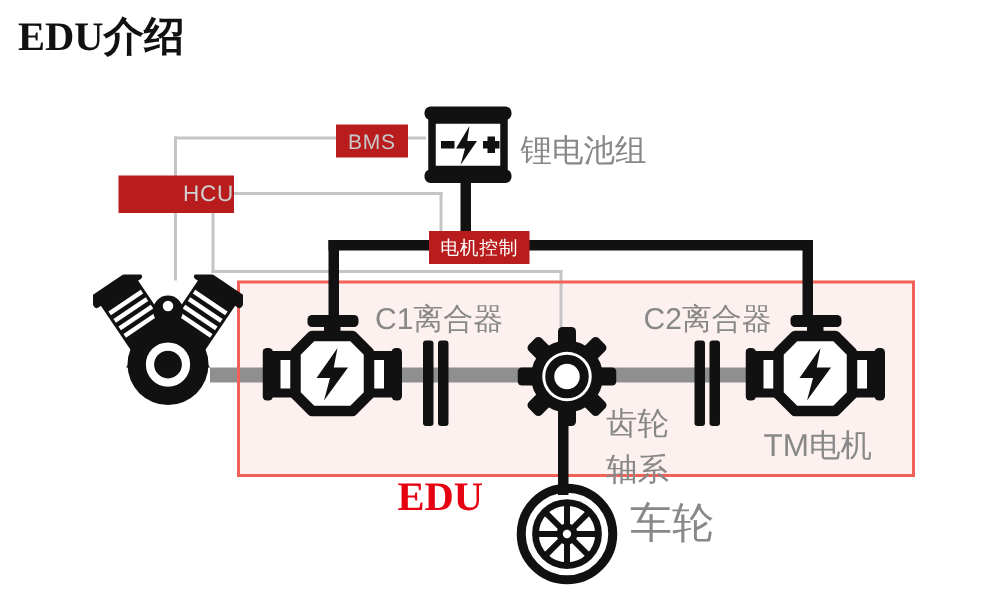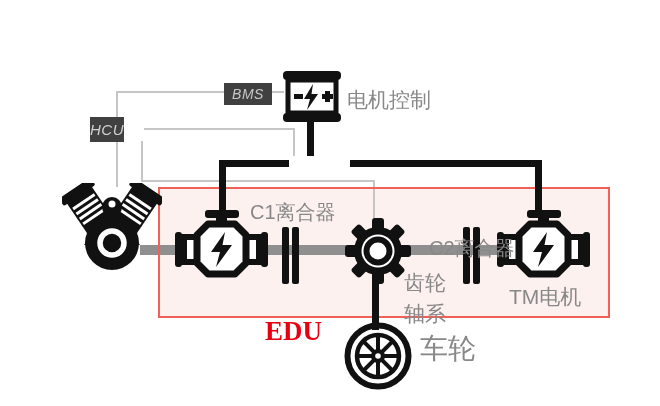--- a/index.html
+++ b/index.html
@@ -2,39 +2,40 @@
 <html><head>
 <meta charset="utf-8">
 <style>
   html,body{margin:0;padding:0;background:#fff;}
   #stage{position:relative;width:660px;height:406px;background:#fff;overflow:hidden;
          font-family:"Liberation Sans",sans-serif;}
   .abs{position:absolute;}
   .thin{background:#c5c5c5;z-index:1;}
   .cable{background:#111;z-index:4;}
   .shaft{background:#8f8f8f;z-index:1;}
-  .ctrl-box{background:#404040;display:flex;align-items:center;justify-content:center;
-            z-index:5;letter-spacing:.5px;font-style:italic;}
+  .ctrl-box{background:#b91c1c;display:flex;align-items:center;justify-content:center;
+            z-index:5;letter-spacing:.5px;}
   .lbl{color:#888;z-index:5;white-space:nowrap;}
   .title{font-family:"Liberation Serif",serif;font-weight:bold;font-size:27px;color:#111;z-index:6;}
   .edu-fill{background:rgba(240,120,110,0.10);z-index:0;}
   .edu-border{border:2px solid #f26157;z-index:2;}
   .edu-label{font-family:"Liberation Serif",serif;font-weight:bold;font-size:27px;
              color:#e60012;z-index:6;}
   .clutch-bar{background:#111;border-radius:2px;z-index:4;}
   .icon{z-index:3;}
   .watermark{z-index:6;text-align:right;line-height:1.2;}
   .wm1{font-size:11.5px;color:#e0e0e0;}
   .wm2{font-size:9px;color:#e4e4e4;}
 </style>
 </head>
 <body>
 
 <div id="stage">
 
+  <div class="abs title" style="left:12px;top:6px;">EDU介绍</div>
 
   <div class="abs thin" style="left:116px;top:91px;width:110px;height:2px;"></div>
   <div class="abs thin" style="left:116px;top:91px;width:2px;height:96px;"></div>
   <div class="abs thin" style="left:271px;top:91px;width:13px;height:2px;"></div>
   <div class="abs thin" style="left:144px;top:128px;width:151px;height:2px;"></div>
   <div class="abs thin" style="left:293px;top:128px;width:2px;height:28px;"></div>
   <div class="abs thin" style="left:141px;top:141px;width:2px;height:41px;"></div>
   <div class="abs thin" style="left:141px;top:180px;width:234px;height:2px;"></div>
   <div class="abs thin" style="left:373px;top:180px;width:2px;height:44px;"></div>
 
@@ -46,34 +47,37 @@
   <div class="abs cable" style="left:307px;top:122px;width:7px;height:34px;"></div>
   <div class="abs cable" style="left:219px;top:160px;width:70px;height:7px;"></div>
   <div class="abs cable" style="left:219px;top:160px;width:7px;height:56px;"></div>
   <div class="abs cable" style="left:350px;top:160px;width:192px;height:7px;"></div>
   <div class="abs cable" style="left:535px;top:160px;width:7px;height:56px;"></div>
   <div class="abs cable" style="left:372px;top:280px;width:7px;height:50px;"></div>
 
   <div class="abs ctrl-box" style="left:224px;top:83px;width:48px;height:22px;">
     <span style="color:#c8c8c8;font-size:14px;">BMS</span>
   </div>
-  <div class="abs ctrl-box" style="left:90px;top:117px;width:34px;height:25px;justify-content:flex-end;">
+  <div class="abs ctrl-box" style="left:79px;top:117px;width:77px;height:25px;justify-content:flex-end;">
     <span style="color:#d0d0d0;font-size:15px;">HCU</span>
+  </div>
+  <div class="abs ctrl-box" style="left:286px;top:154px;width:67px;height:22px;">
+    <span style="color:#fff;font-size:12.5px;">电机控制</span>
   </div>
 
   <svg class="abs icon" style="left:280px;top:70px;" width="64" height="54" viewBox="0 0 64 54">
     <rect x="3" y="1" width="58" height="9" rx="4" fill="#111"></rect>
     <rect x="8" y="10" width="48" height="33" fill="#fff" stroke="#111" stroke-width="5"></rect>
     <rect x="3" y="43" width="58" height="9" rx="4" fill="#111"></rect>
     <rect x="14" y="24" width="9" height="5" fill="#111"></rect>
     <path d="M33 14 L24 29 L30 29 L27 40 L38 24 L31.5 24 Z" fill="#111"></path>
     <rect x="42" y="24" width="11" height="5" fill="#111"></rect>
     <rect x="45" y="21" width="5" height="11" fill="#111"></rect>
   </svg>
-  <div class="abs lbl" style="left:347px;top:86px;font-size:21px;">电机控制</div>
+  <div class="abs lbl" style="left:347px;top:86px;font-size:21px;">锂电池组</div>
 
   <svg class="abs icon" style="left:62px;top:183px;" width="100" height="90" viewBox="0 0 100 90">
     <g transform="rotate(-34 28 26)">
       <rect x="8" y="0" width="38" height="9" rx="2" fill="#111"></rect>
       <rect x="12" y="7" width="30" height="40" fill="#111"></rect>
       <rect x="14" y="15" width="26" height="3" fill="#fff"></rect>
       <rect x="14" y="21" width="26" height="3" fill="#fff"></rect>
       <rect x="14" y="27" width="26" height="3" fill="#fff"></rect>
       <rect x="14" y="33" width="26" height="3" fill="#fff"></rect>
     </g>
@@ -120,21 +124,21 @@
     </g>
     <circle cx="33" cy="33" r="24" fill="#111"></circle>
     <circle cx="33" cy="33" r="16.5" fill="#fff"></circle>
     <circle cx="33" cy="33" r="11.5" fill="none" stroke="#111" stroke-width="6"></circle>
   </svg>
   <div class="abs lbl" style="left:404px;top:227px;font-size:21px;line-height:31px;margin-top:40px;">
     <div>齿轮</div>
     <div>轴系</div>
   </div>
 
-  <div class="abs lbl" style="left:429px;top:199px;font-size:20px;margin-top:36px;">C2离合器</div>
+  <div class="abs lbl" style="left:429px;top:199px;font-size:20px;">C2离合器</div>
   <div class="abs clutch-bar" style="left:463px;top:227px;width:7px;height:57px;"></div>
   <div class="abs clutch-bar" style="left:473px;top:227px;width:7px;height:57px;"></div>
 
   <svg class="abs icon" style="left:497px;top:210px;" width="93" height="78" viewBox="0 0 93 78">
     <rect x="30" y="0" width="34" height="8" rx="3" fill="#111"></rect>
     <rect x="41" y="7" width="11" height="10" fill="#111"></rect>
     <rect x="0" y="22" width="7" height="35" rx="3" fill="#111"></rect>
     <rect x="9" y="27" width="13" height="25" fill="#fff" stroke="#111" stroke-width="6"></rect>
     <rect x="86" y="22" width="7" height="35" rx="3" fill="#111"></rect>
     <rect x="71" y="27" width="13" height="25" fill="#fff" stroke="#111" stroke-width="6"></rect>

